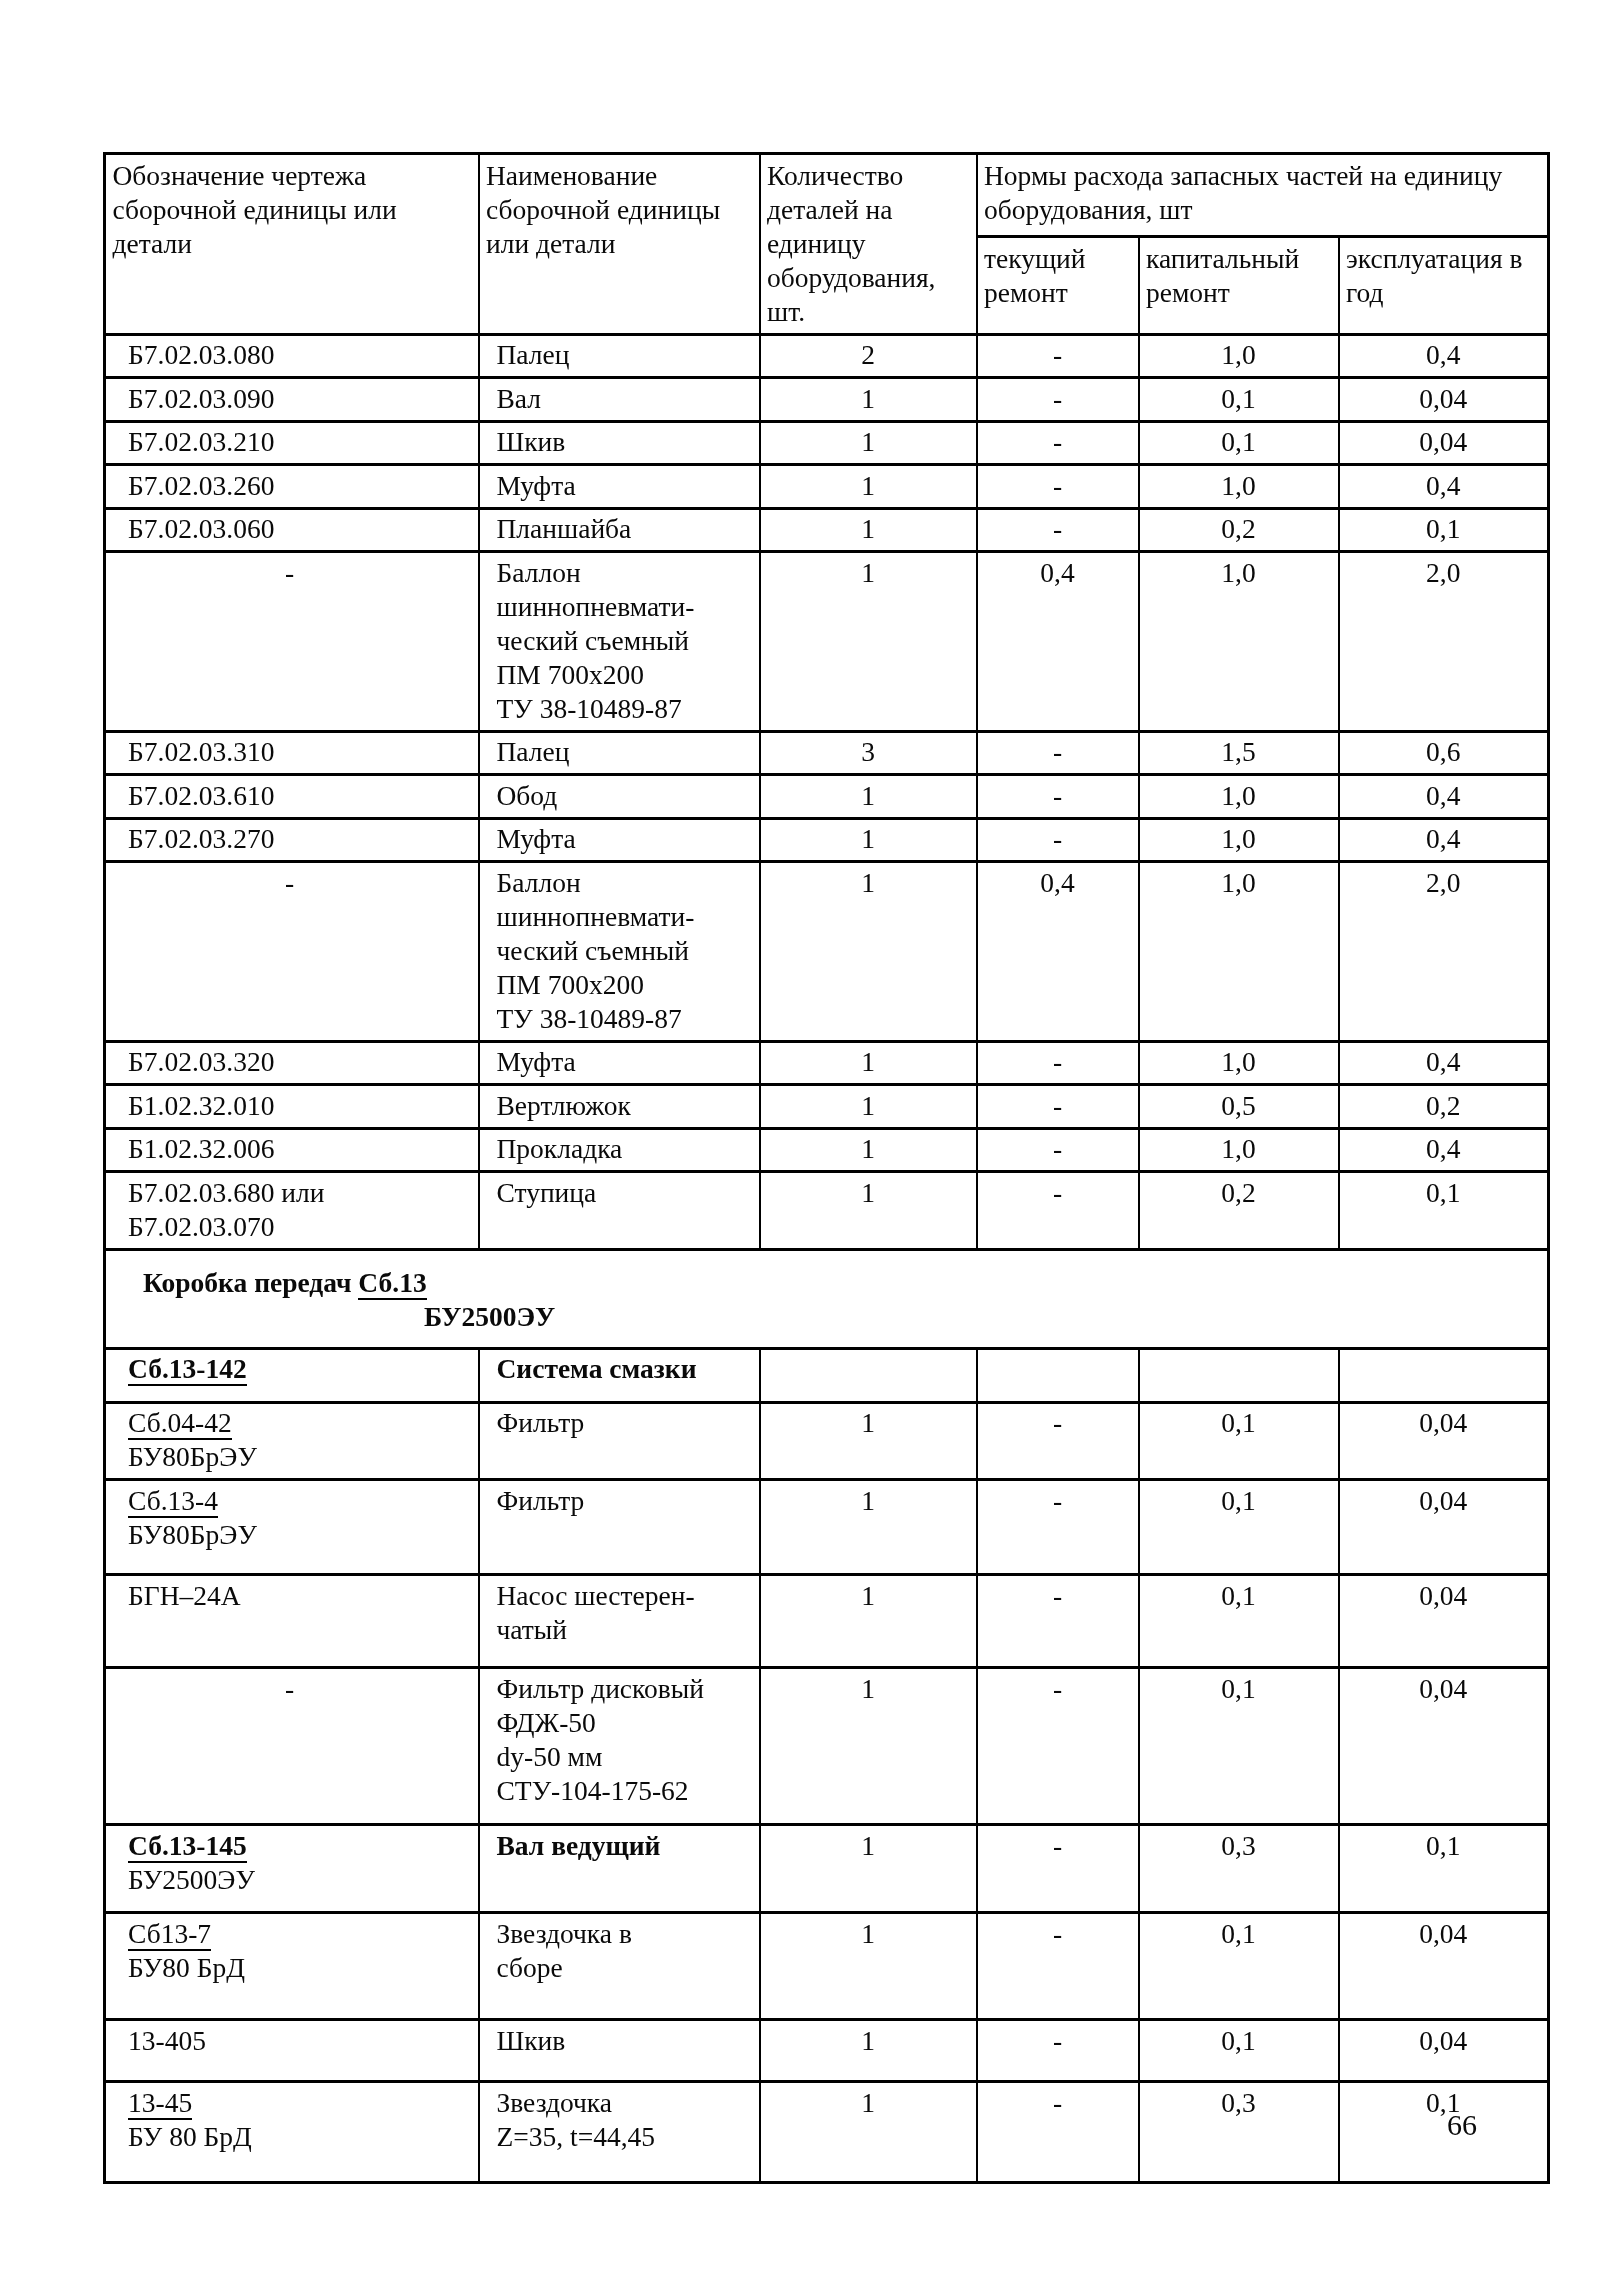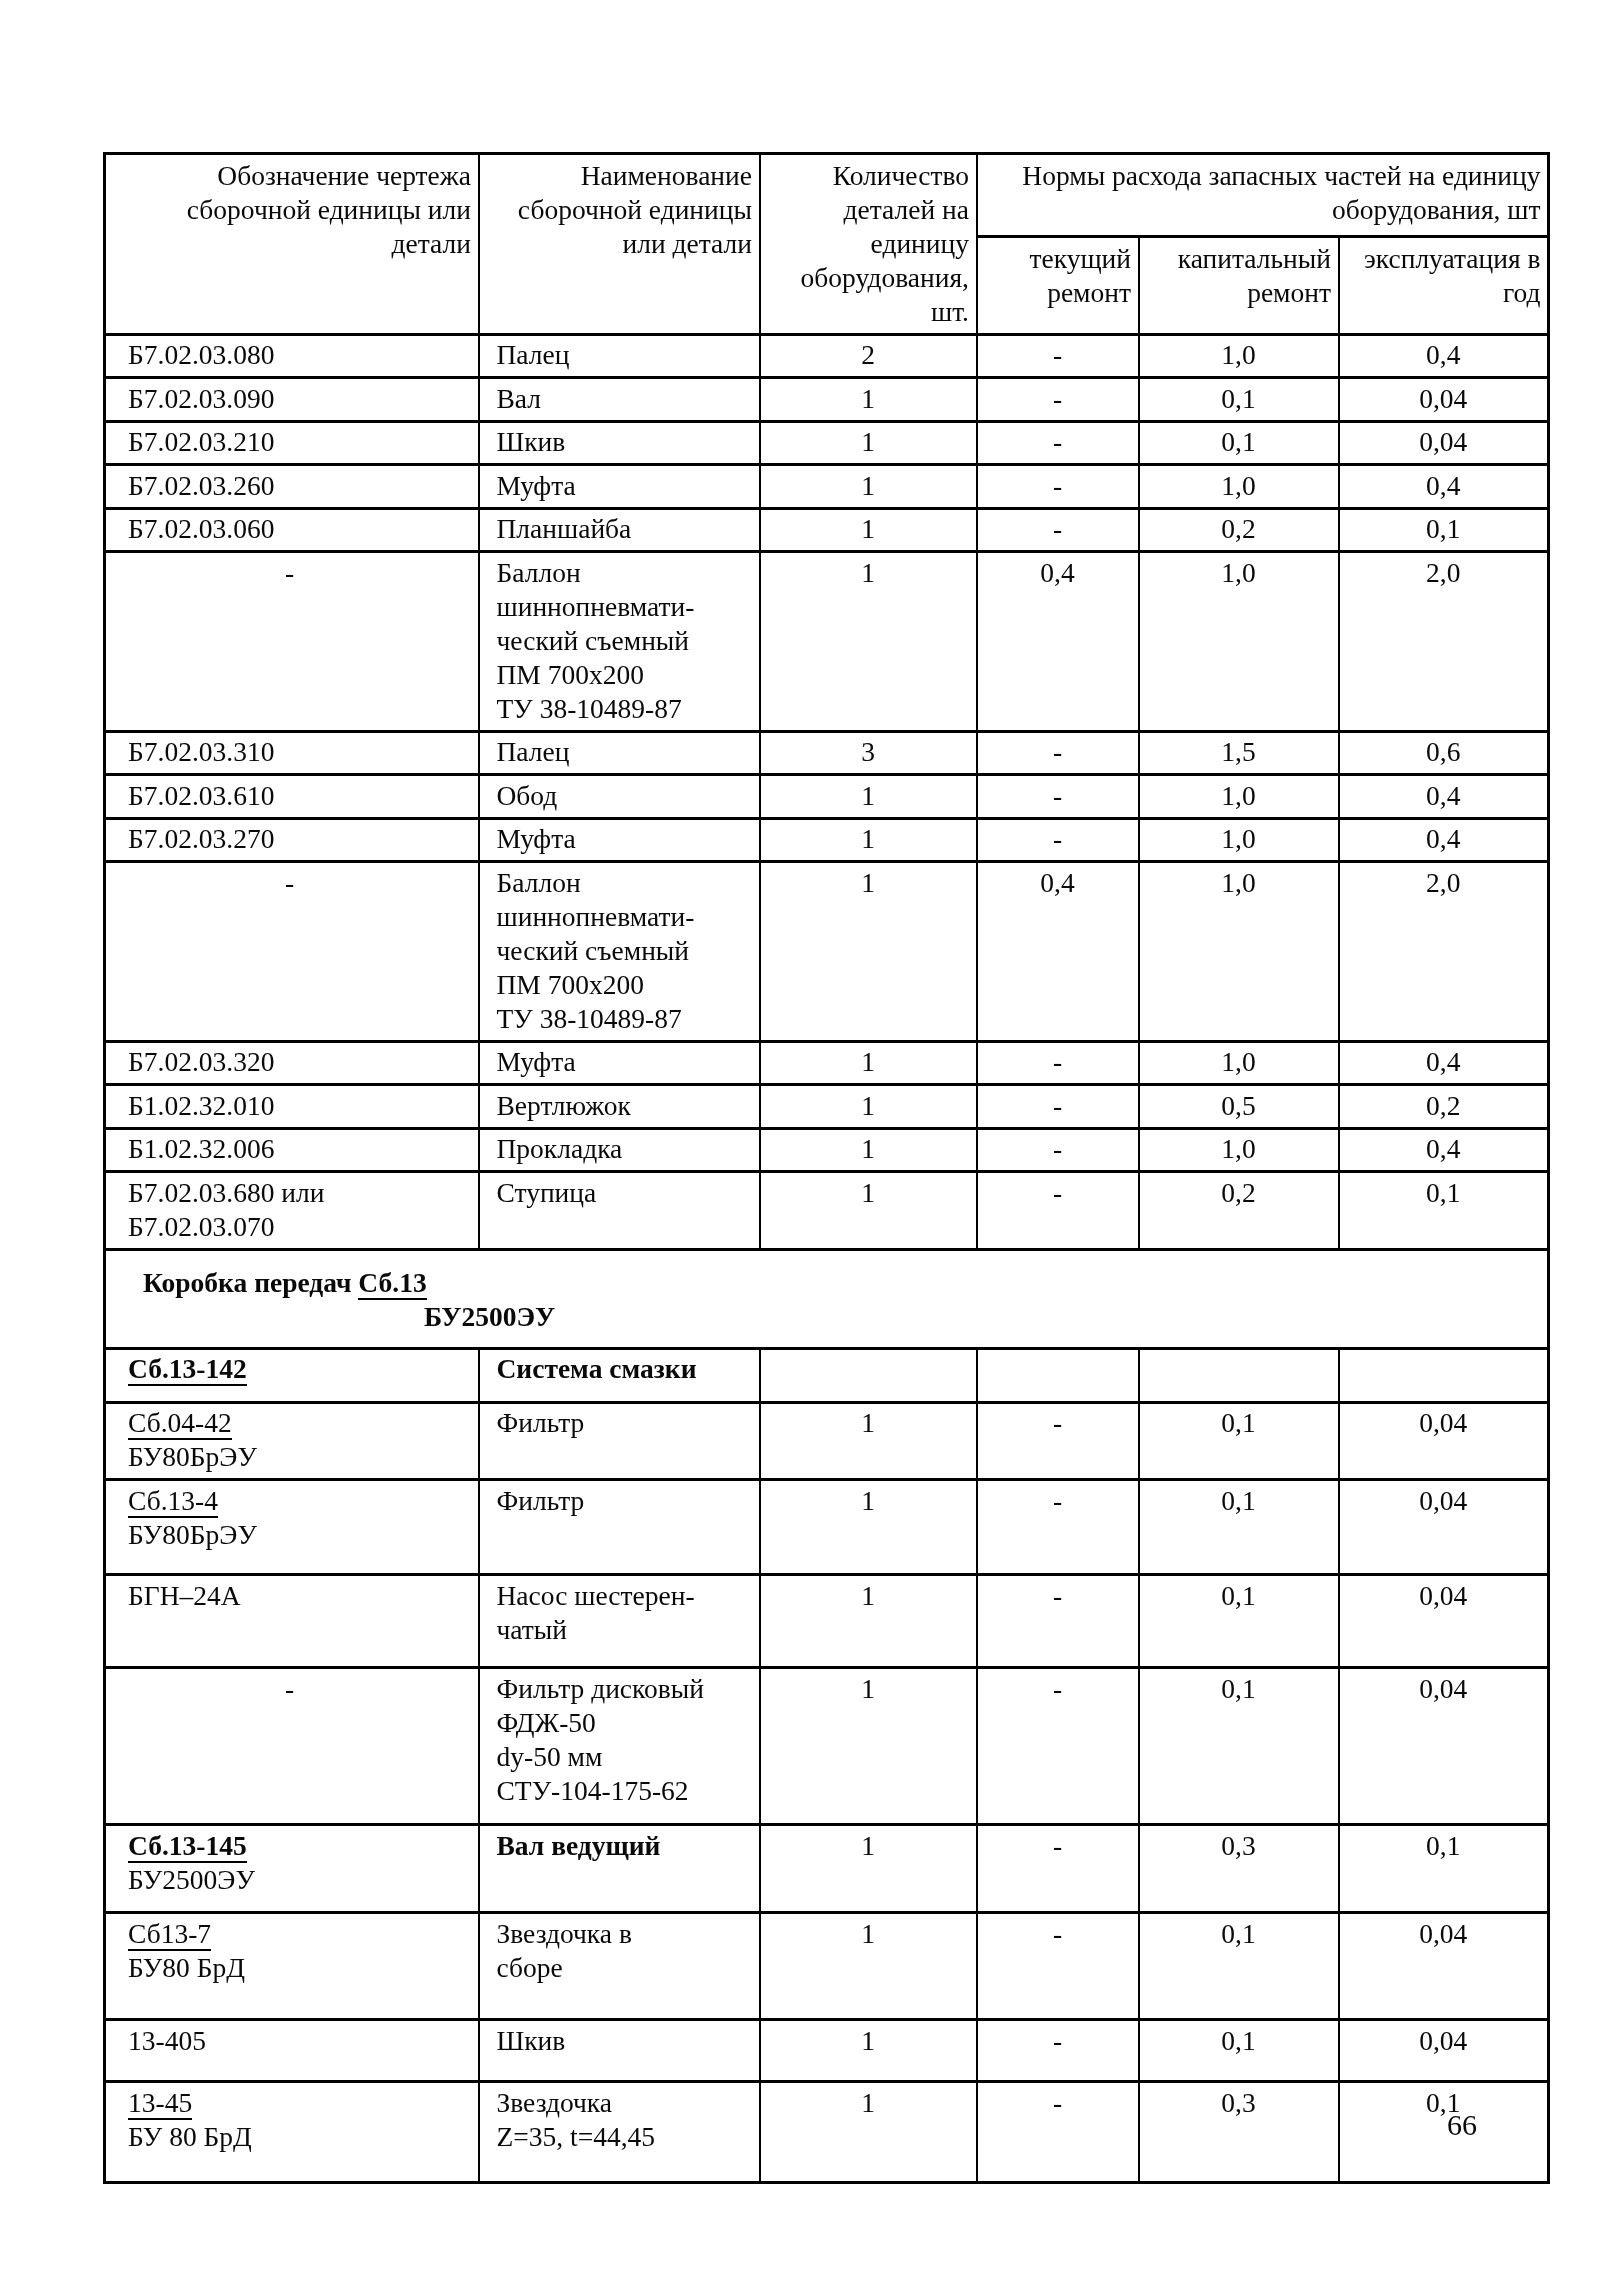--- a/index.html
+++ b/index.html
@@ -25,21 +25,21 @@
   }
   table.main th, table.main td {
     border-left: 2px solid #000;
     border-right: 2px solid #000;
     border-top: 3.3px solid #000;
     border-bottom: 3.3px solid #000;
     vertical-align: top;
     font-weight: normal;
   }
   table.main { border: 3.3px solid #000; }
-  thead th { vertical-align: middle; text-align: right; padding: 3.9px 6.5px; }
+  thead th { vertical-align: middle; text-align: left; padding: 3.9px 6.5px; }
   thead tr.h1 { height: 73px; }
   thead tr.h2 { height: 92px; }
   thead tr.h2 th { border-bottom-width: 3.9px; }
   td.c-code { padding: 2.6px 6.5px 3.9px 22px; text-align: left; border-radius: 18px; }
   td.c-name { padding: 2.6px 6.5px 3.9px 17px; text-align: left; }
   td.c-val  { padding: 2.6px 3.9px 3.9px 3.9px; text-align: center; }
   .ln { min-height: 34px; }
   .ln.ctr { text-align: center; padding-right: 19.6px; }
   .bold, b { font-weight: bold; }
   .u { border-bottom: 2.6px solid #000; padding-bottom: 0px; }

